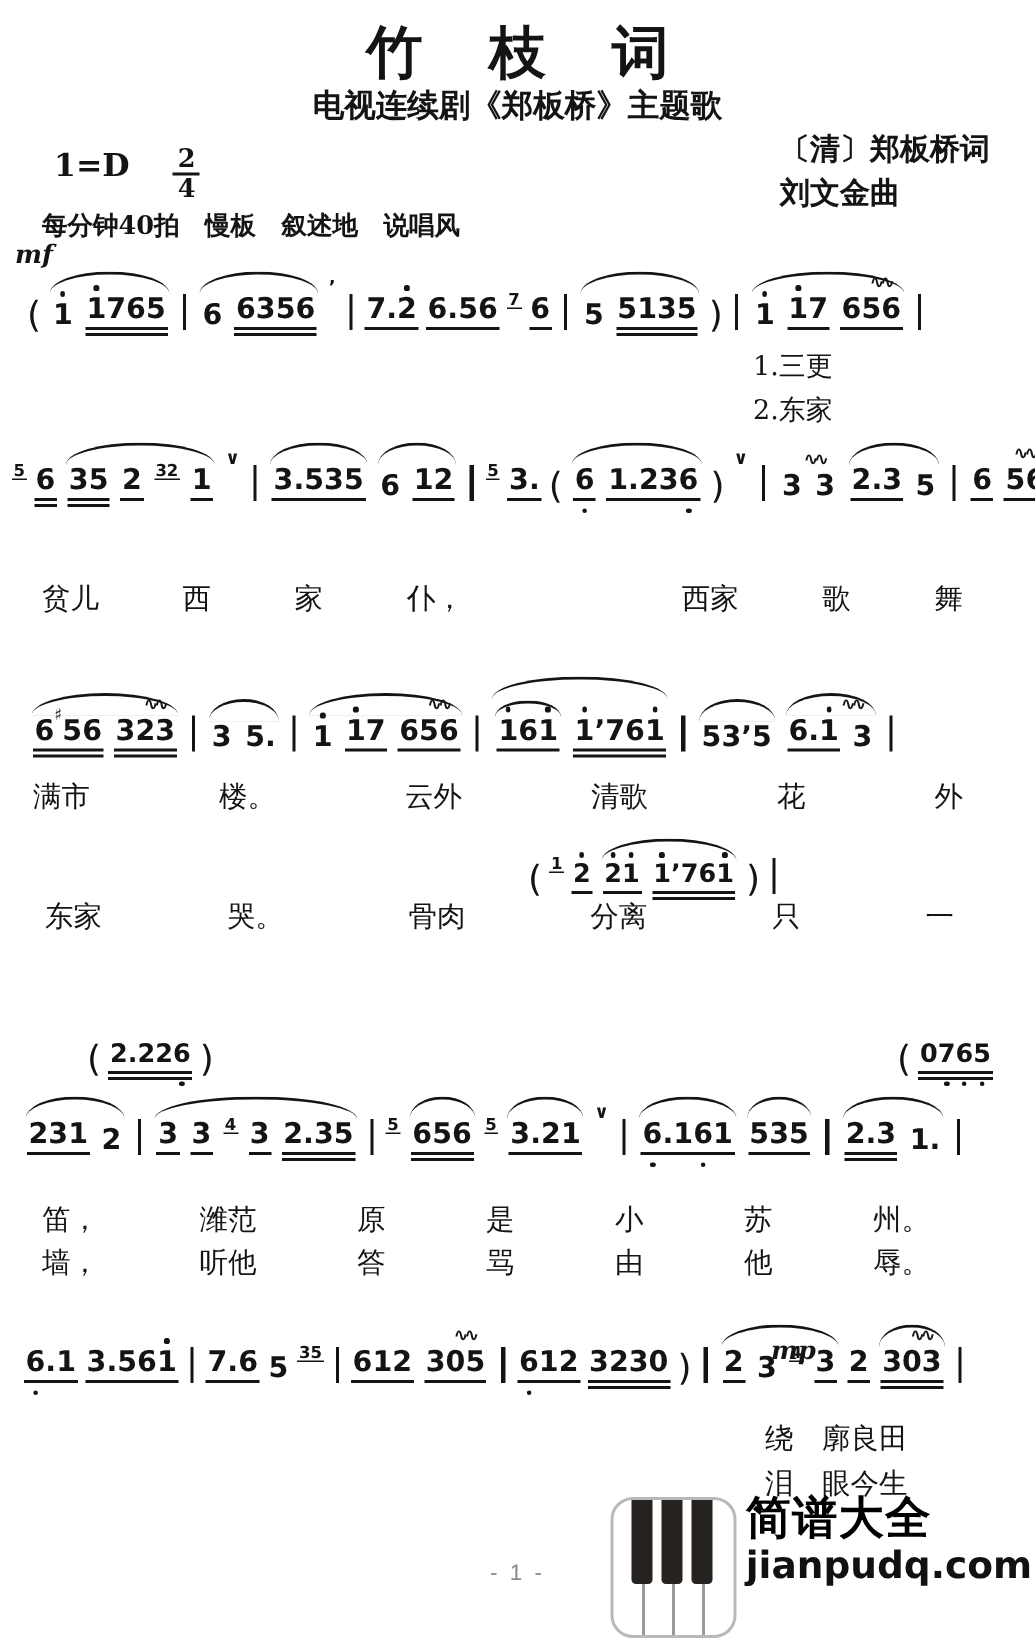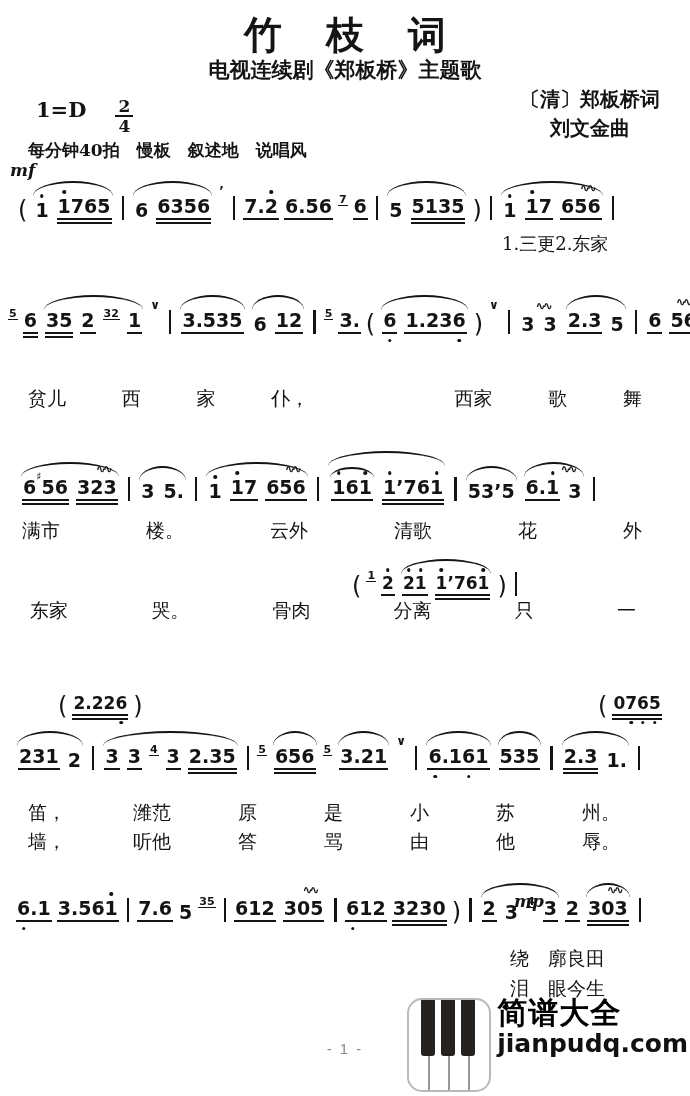--- a/index.html
+++ b/index.html
@@ -5,21 +5,21 @@
   html,body{margin:0;padding:0;background:#fff;}
   .sheet{position:relative;width:690px;height:1096px;background:#fff;color:#141414;
          font-family:"Liberation Sans",sans-serif;overflow:hidden;}
 
   
   .title{position:absolute;top:10px;left:0;right:0;text-align:center;
          font-family:"DejaVu Serif",serif;font-size:38px;font-weight:bold;
          letter-spacing:44px;text-indent:44px;}
   .subtitle{position:absolute;top:56px;left:0;right:0;text-align:center;
             font-size:21px;font-weight:bold;font-family:"DejaVu Serif",serif;}
-  .credits{position:absolute;top:85px;right:30px;text-align:center;font-size:20px;
+  .credits{position:absolute;top:85px;right:30px;text-align:left;font-size:20px;
            font-weight:bold;line-height:1.45;font-family:"DejaVu Serif",serif;}
   .keysig{position:absolute;top:97px;left:36px;display:flex;align-items:flex-start;gap:29px;
           font-family:"DejaVu Serif",serif;font-size:21px;font-weight:bold;}
   .meter{display:inline-flex;flex-direction:column;align-items:center;font-size:17px;line-height:1.08;}
   .meter .num{border-bottom:2px solid #141414;padding:0 3px;}
   .tempo{position:absolute;top:139px;left:28px;font-size:17px;font-weight:bold;
          font-family:"DejaVu Serif",serif;}
   .dyn{position:absolute;font-family:"DejaVu Serif",serif;font-style:italic;
        font-weight:bold;font-size:17px;}
   #mf{top:160px;left:10px;}
@@ -59,21 +59,21 @@
        border-top:2.5px solid #141414;border-radius:50% 50% 0 0/100% 100% 0 0;}
   .grp .grp.slur::before{height:9px;top:0;}
   .grp.trill::after{content:"∿∿";position:absolute;top:1.5px;right:10px;font-size:12px;
        letter-spacing:-3px;font-weight:bold;}
 
   
   .lyr{position:absolute;display:flex;justify-content:space-between;
        font-family:"DejaVu Serif",serif;font-size:19px;color:#141414;}
   .lyr .syl{white-space:pre;}
   .lyr .spc{width:34px;}
-  #lyverse{top:232px;left:502px;flex-direction:row;row-gap:5px;font-size:18px;}
+  #lyverse{top:232px;left:502px;flex-direction:column;row-gap:5px;font-size:18px;}
   #ly2a{top:356px;left:28px;width:614px;}
   #ly2b{top:386px;left:28px;width:614px;}
   #ly3a{top:518px;left:22px;width:620px;}
   #ly3b{top:598px;left:30px;width:606px;}
   #ly4a{top:800px;left:28px;width:592px;}
   #ly4b{top:829px;left:28px;width:592px;}
   #ly5a{top:946px;left:510px;}
   #ly5b{top:976px;left:510px;font-family:Liberation Mono, monospace;}
 
   

